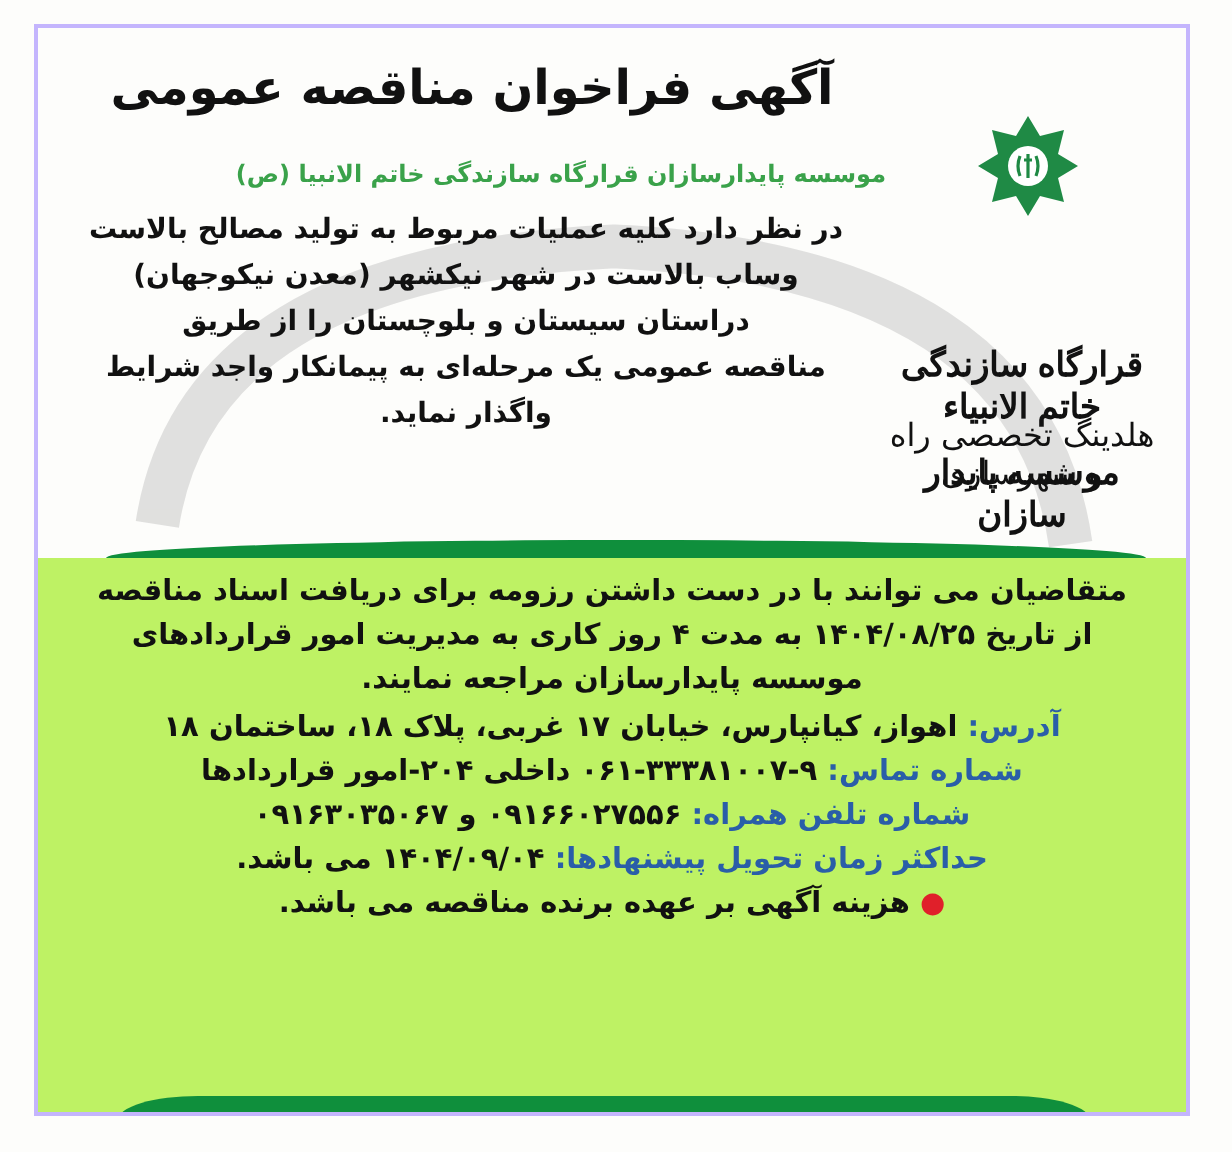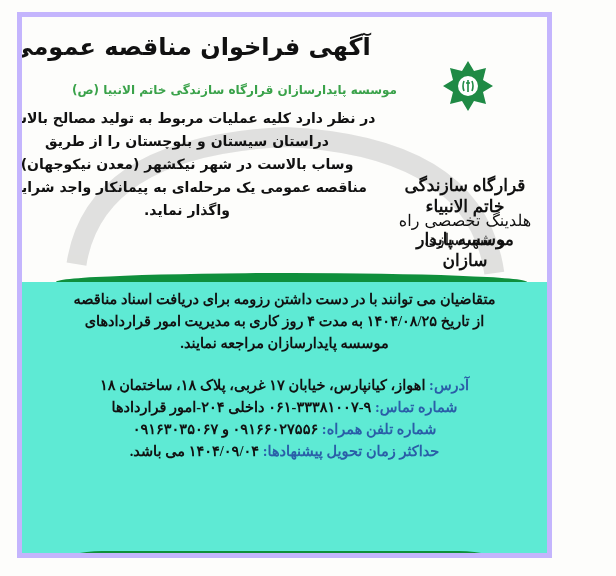--- a/index.html
+++ b/index.html
@@ -1,22 +1,22 @@
 <!DOCTYPE html>
 <html><head>
 <meta charset="utf-8">
 <style>
   html, body { margin: 0; padding: 0; }
   body {
     width: 616px; height: 576px; background: #fdfdfb; position: relative; overflow: hidden;
     font-family: "DejaVu Sans", sans-serif;
   }
   .frame {
-    position: absolute; left: 17px; top: 12px; width: 535px; height: 546px;
-    border: 5px solid #c4b5fd; background: #fdfdfb; box-sizing: border-box; overflow: hidden;
+    position: absolute; left: 17px; top: 12px; width: 578px; height: 546px;
+    border: 2px solid #c4b5fd; background: #fdfdfb; box-sizing: border-box; overflow: hidden;
   }
   .watermark {
     position: absolute; left: 0; top: 0; width: 100%; height: 100%; pointer-events: none;
   }
   .top-section { position: absolute; left: 0; top: 0; width: 100%; height: 258px; }
   .title {
     position: absolute; right: 152px; top: 16px; width: 410px; text-align: center;
     font-size: 24px; font-weight: bold; color: #111; direction: rtl;
   }
   .subtitle {
@@ -40,22 +40,21 @@
   .logo-line3 {
     position: absolute; right: 0; top: 172px; width: 140px; text-align: center;
     font-family: Liberation Sans, sans-serif; font-size: 17px; font-weight: bold; color: #111; direction: rtl;
   }
   .divider-bar {
     position: absolute; left: 34px; right: 20px; top: 256px; height: 9px;
     background: #0f8f3c; border-radius: 50% 50% 0 0 / 100% 100% 0 0;
   }
   .bottom-section {
     position: absolute; left: 0; top: 265px; width: 100%; height: 281px;
-    background: #5eead4;
-    font-family: Liberation Serif, serif;
+    background: #bef264;
   }
   .body-text {
     position: absolute; left: 14px; right: 14px; top: 6px; text-align: center; direction: rtl;
     font-size: 14.5px; font-weight: bold; color: #111; line-height: 22px;
   }
   .detail { direction: rtl; text-align: center; font-size: 14.5px; font-weight: bold; color: #111; line-height: 22px; }
   .label { color: #2a5ea8; }
   .bullet { color: #e0202a; }
   .bottom-tab {
     position: absolute; left: 40px; right: 48px; bottom: 0; height: 12px;
@@ -75,22 +74,22 @@
       <path d="M 380 300 Q 400 380 360 440"></path>
     </g>
     <circle cx="90" cy="300" r="22" fill="none" stroke="#bdbdbd" stroke-width="14" opacity="0.45"></circle>
   </svg>
 
   <div class="top-section">
     <div class="title">آگهی فراخوان مناقصه عمومی</div>
     <div class="subtitle">موسسه پایدارسازان قرارگاه سازندگی خاتم الانبیا (ص)</div>
     <div class="intro">
       <div>در نظر دارد کلیه عملیات مربوط به تولید مصالح بالاست</div>
+      <div>وساب بالاست در شهر نیکشهر (معدن نیکوجهان)</div>
       <div>دراستان سیستان و بلوچستان را از طریق</div>
-      <div>وساب بالاست در شهر نیکشهر (معدن نیکوجهان)</div>
       <div>مناقصه عمومی یک مرحله‌ای به پیمانکار واجد شرایط</div>
       <div>واگذار نماید.</div>
     </div>
 
     <div class="logo">
       <svg class="emblem" viewBox="0 0 50 50">
         <polygon fill="#1f8a45" points="25,0 31,10 43,7 40,19 50,25 40,31 43,43 31,40 25,50 19,40 7,43 10,31 0,25 10,19 7,7 19,10"></polygon>
         <circle cx="25" cy="25" r="10" fill="#ffffff"></circle>
         <path d="M 21 30 Q 19 25 21 20 M 29 30 Q 31 25 29 20 M 25 19 L 25 31 M 23 22 L 27 22" stroke="#1f8a45" stroke-width="1.6" fill="none"></path>
       </svg>
@@ -99,34 +98,38 @@
       <div class="logo-line3">موسسه پایدار سازان</div>
     </div>
   </div>
 
   <div class="divider-bar"></div>
 
   <div class="bottom-section">
     <div class="body-text">
       <div>متقاضیان می توانند با در دست داشتن رزومه برای دریافت اسناد مناقصه</div>
       <div>از تاریخ ۱۴۰۴/۰۸/۲۵ به مدت ۴ روز کاری به مدیریت امور قراردادهای</div>
-      <div style="margin-bottom:20px">موسسه پایدارسازان مراجعه نمایند.</div>
+      <div style="margin-bottom:2px">موسسه پایدارسازان مراجعه نمایند.</div>
 
       <div class="detail">
         <span class="label">آدرس:</span>
         <span>اهواز، کیانپارس، خیابان ۱۷ غربی، پلاک ۱۸، ساختمان ۱۸</span>
       </div>
       <div class="detail">
         <span class="label">شماره تماس:</span>
         <span>۹-۳۳۳۸۱۰۰۷-۰۶۱ داخلی ۲۰۴-امور قراردادها</span>
       </div>
       <div class="detail">
         <span class="label">شماره تلفن همراه:</span>
         <span>۰۹۱۶۶۰۲۷۵۵۶ و ۰۹۱۶۳۰۳۵۰۶۷</span>
       </div>
       <div class="detail">
         <span class="label">حداکثر زمان تحویل پیشنهادها:</span>
         <span>۱۴۰۴/۰۹/۰۴ می باشد.</span>
       </div>
+      <div class="detail">
+        <span class="bullet">●</span>
+        <span>هزینه آگهی بر عهده برنده مناقصه می باشد.</span>
+      </div>
     </div>
     <div class="bottom-tab"></div>
   </div>
 </div>
 
 </body></html>

